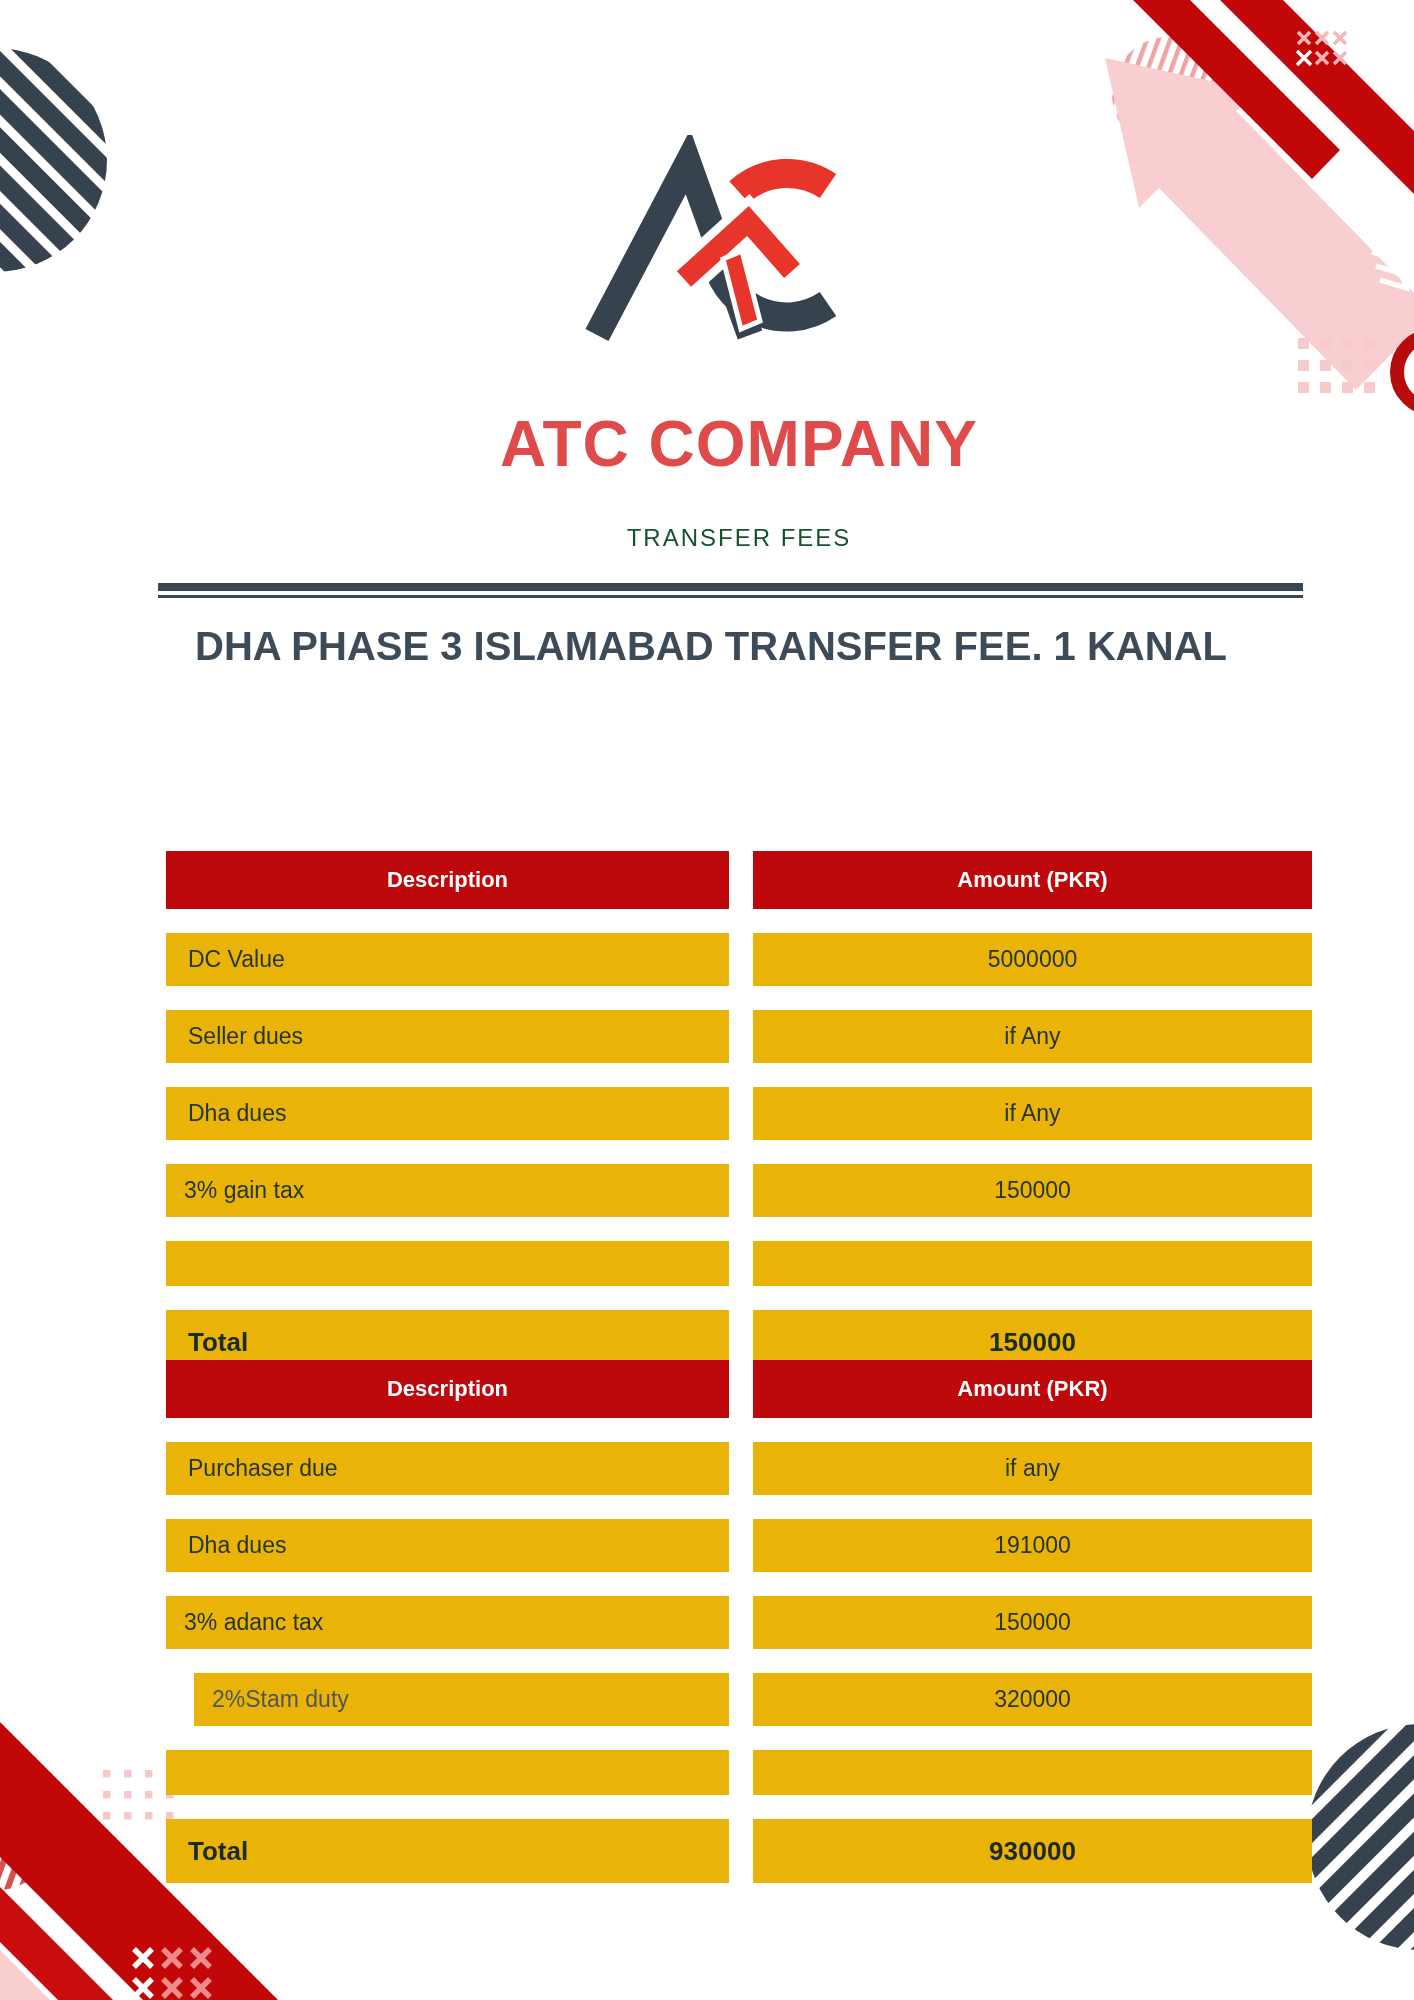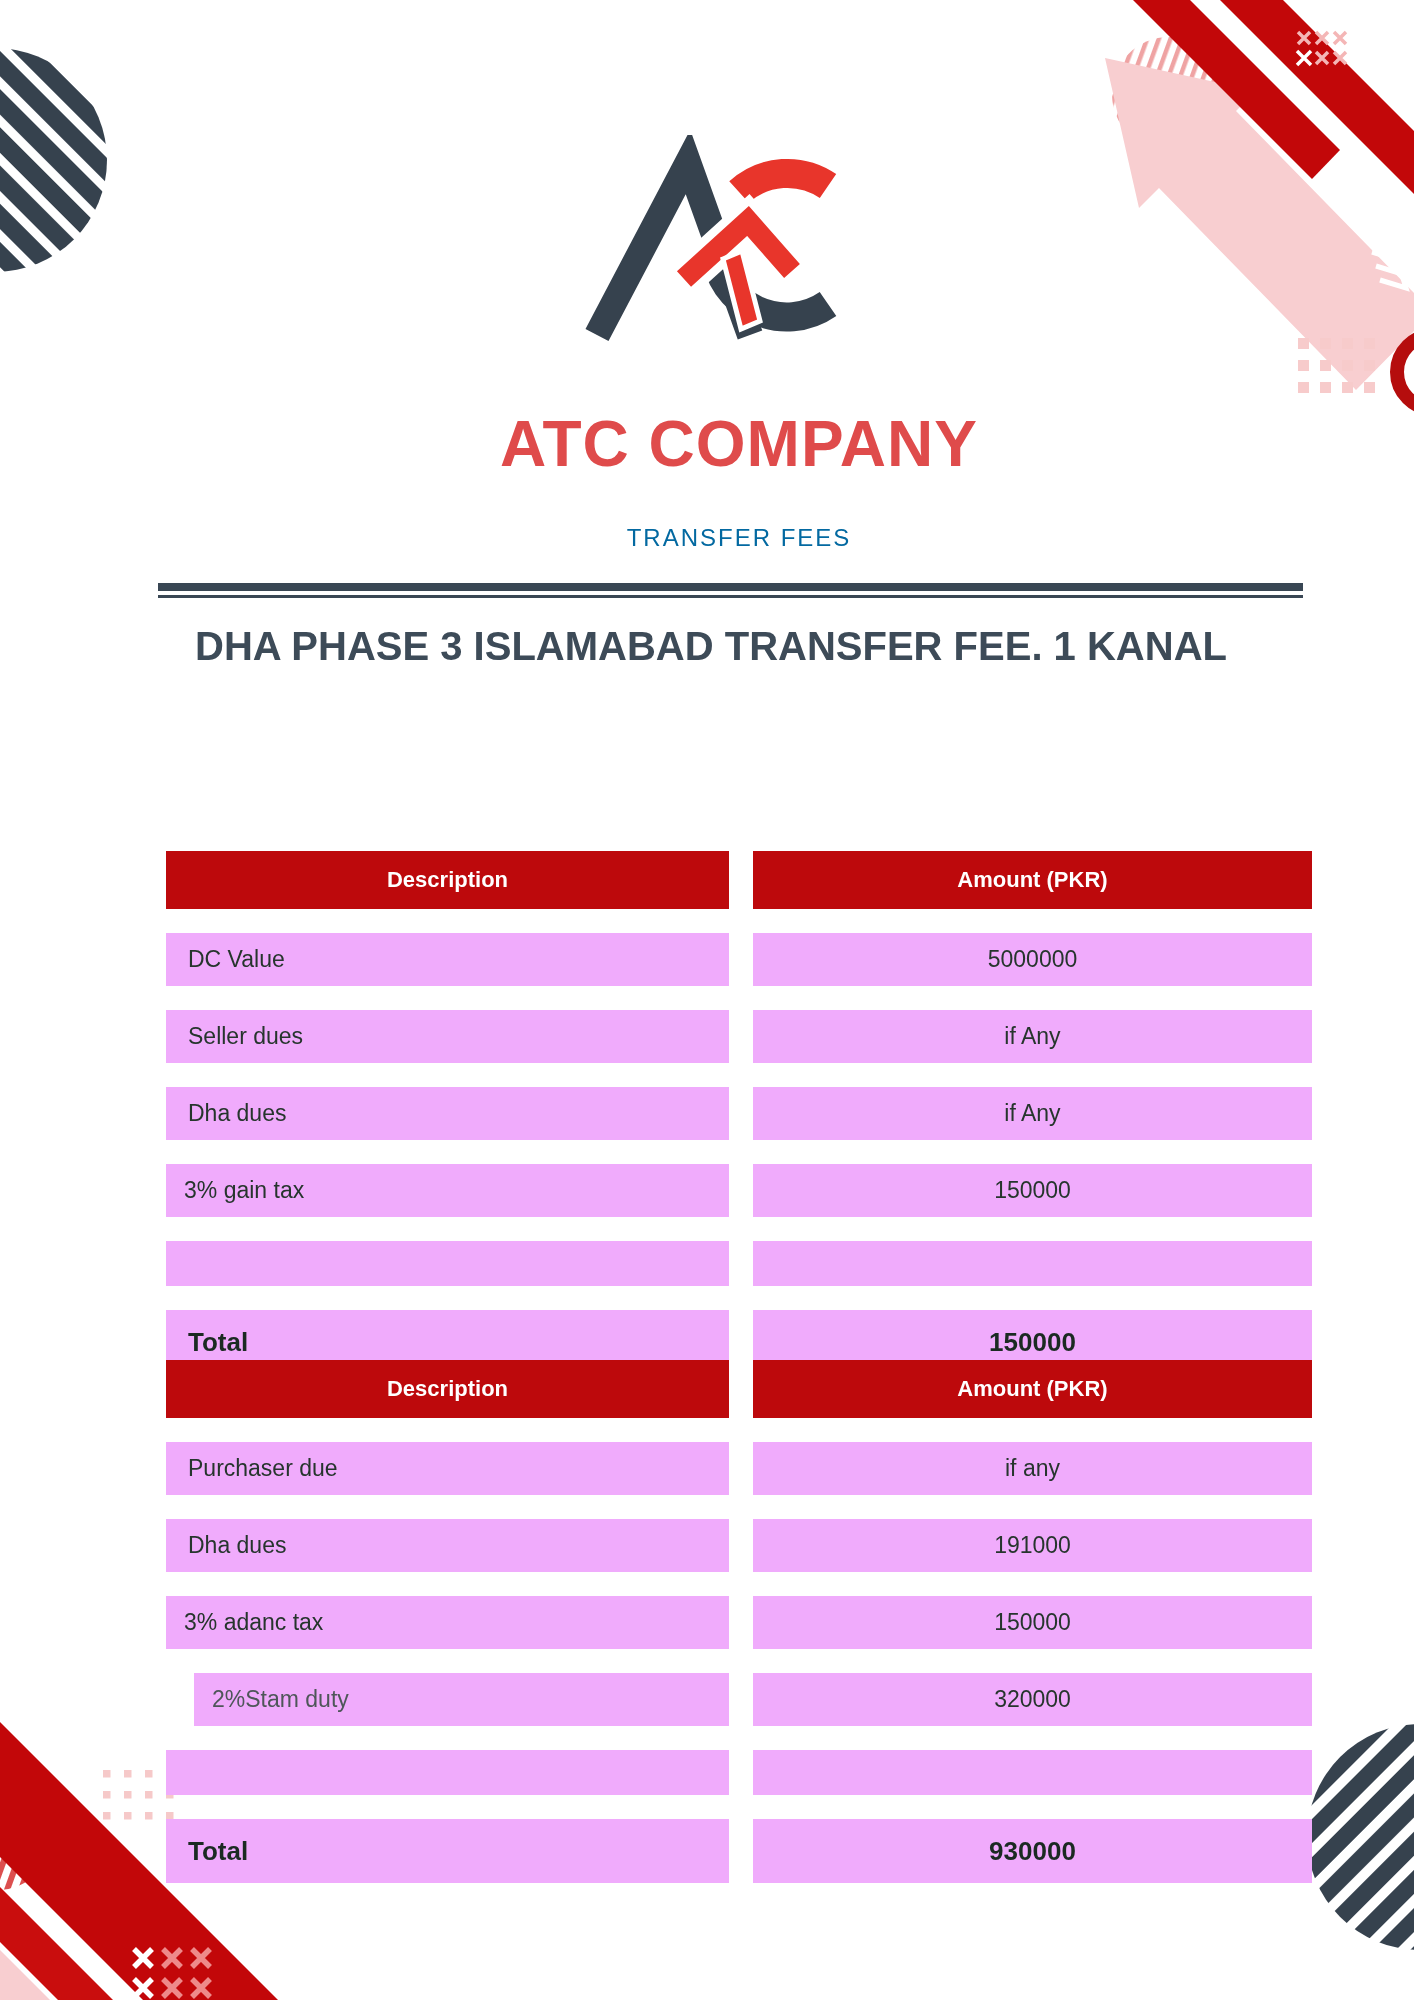--- a/index.html
+++ b/index.html
@@ -9,38 +9,38 @@
   }
   .deco{position:absolute;left:0;top:0;z-index:1;}
   .content{position:absolute;left:4px;top:0;width:1414px;height:2000px;z-index:2;}
   .logo-box{position:absolute;left:560px;top:135px;width:330px;height:215px;}
   .title{
     position:absolute;left:165px;top:412px;width:1140px;text-align:center;
     font-size:64px;font-weight:bold;letter-spacing:1px;color:#DF4B4B;line-height:1;
   }
   .subtitle{
     position:absolute;left:165px;top:524px;width:1140px;text-align:center;
-    font-size:24px;letter-spacing:2px;color:#0369a1;line-height:1.2;
+    font-size:24px;letter-spacing:2px;color:#14532d;line-height:1.2;
   }
   .divider{position:absolute;left:154px;top:583px;width:1145px;}
   .divider .bar1{height:8px;background:#394754;}
   .divider .bar2{height:3px;background:#394754;margin-top:4px;}
   .heading{
     position:absolute;left:137px;top:622px;width:1140px;text-align:center;
     font-size:40px;font-weight:bold;color:#3D4B58;line-height:1.2;
   }
   .tbl{
     position:absolute;left:162px;width:1126px;display:grid;
     grid-template-columns:563px 559px;column-gap:4px;row-gap:5px;
     grid-template-rows:58px 53px 53px 53px 53px 45px 64px;
     gap:24px;
   }
   .tbl-1{top:851px;}
   .tbl-2{top:1360px;}
-  .cell{background:#f0abfc;display:flex;align-items:center;font-size:23px;color:#26352D;}
+  .cell{background:#eab308;display:flex;align-items:center;font-size:23px;color:#26352D;}
   .desc{justify-content:flex-start;padding-left:22px;}
   .desc.flush{padding-left:18px;}
   .amt{justify-content:center;}
   .hdr{background:#BD090C;color:#ffffff;font-weight:bold;font-size:22px;justify-content:center;padding-left:0;}
   .gray{color:#4E5659;margin-left:28px;}
   .total-lab,.total-val{font-weight:bold;font-size:26px;color:#1B2A22;}
 </style>
 </head>
 <body>
 

